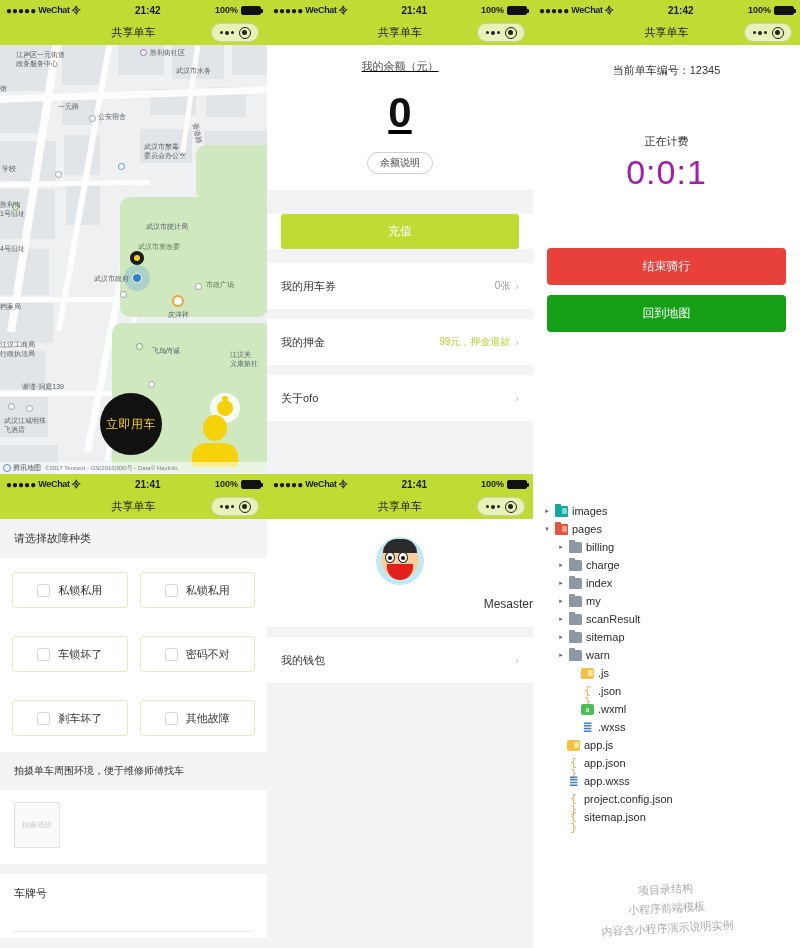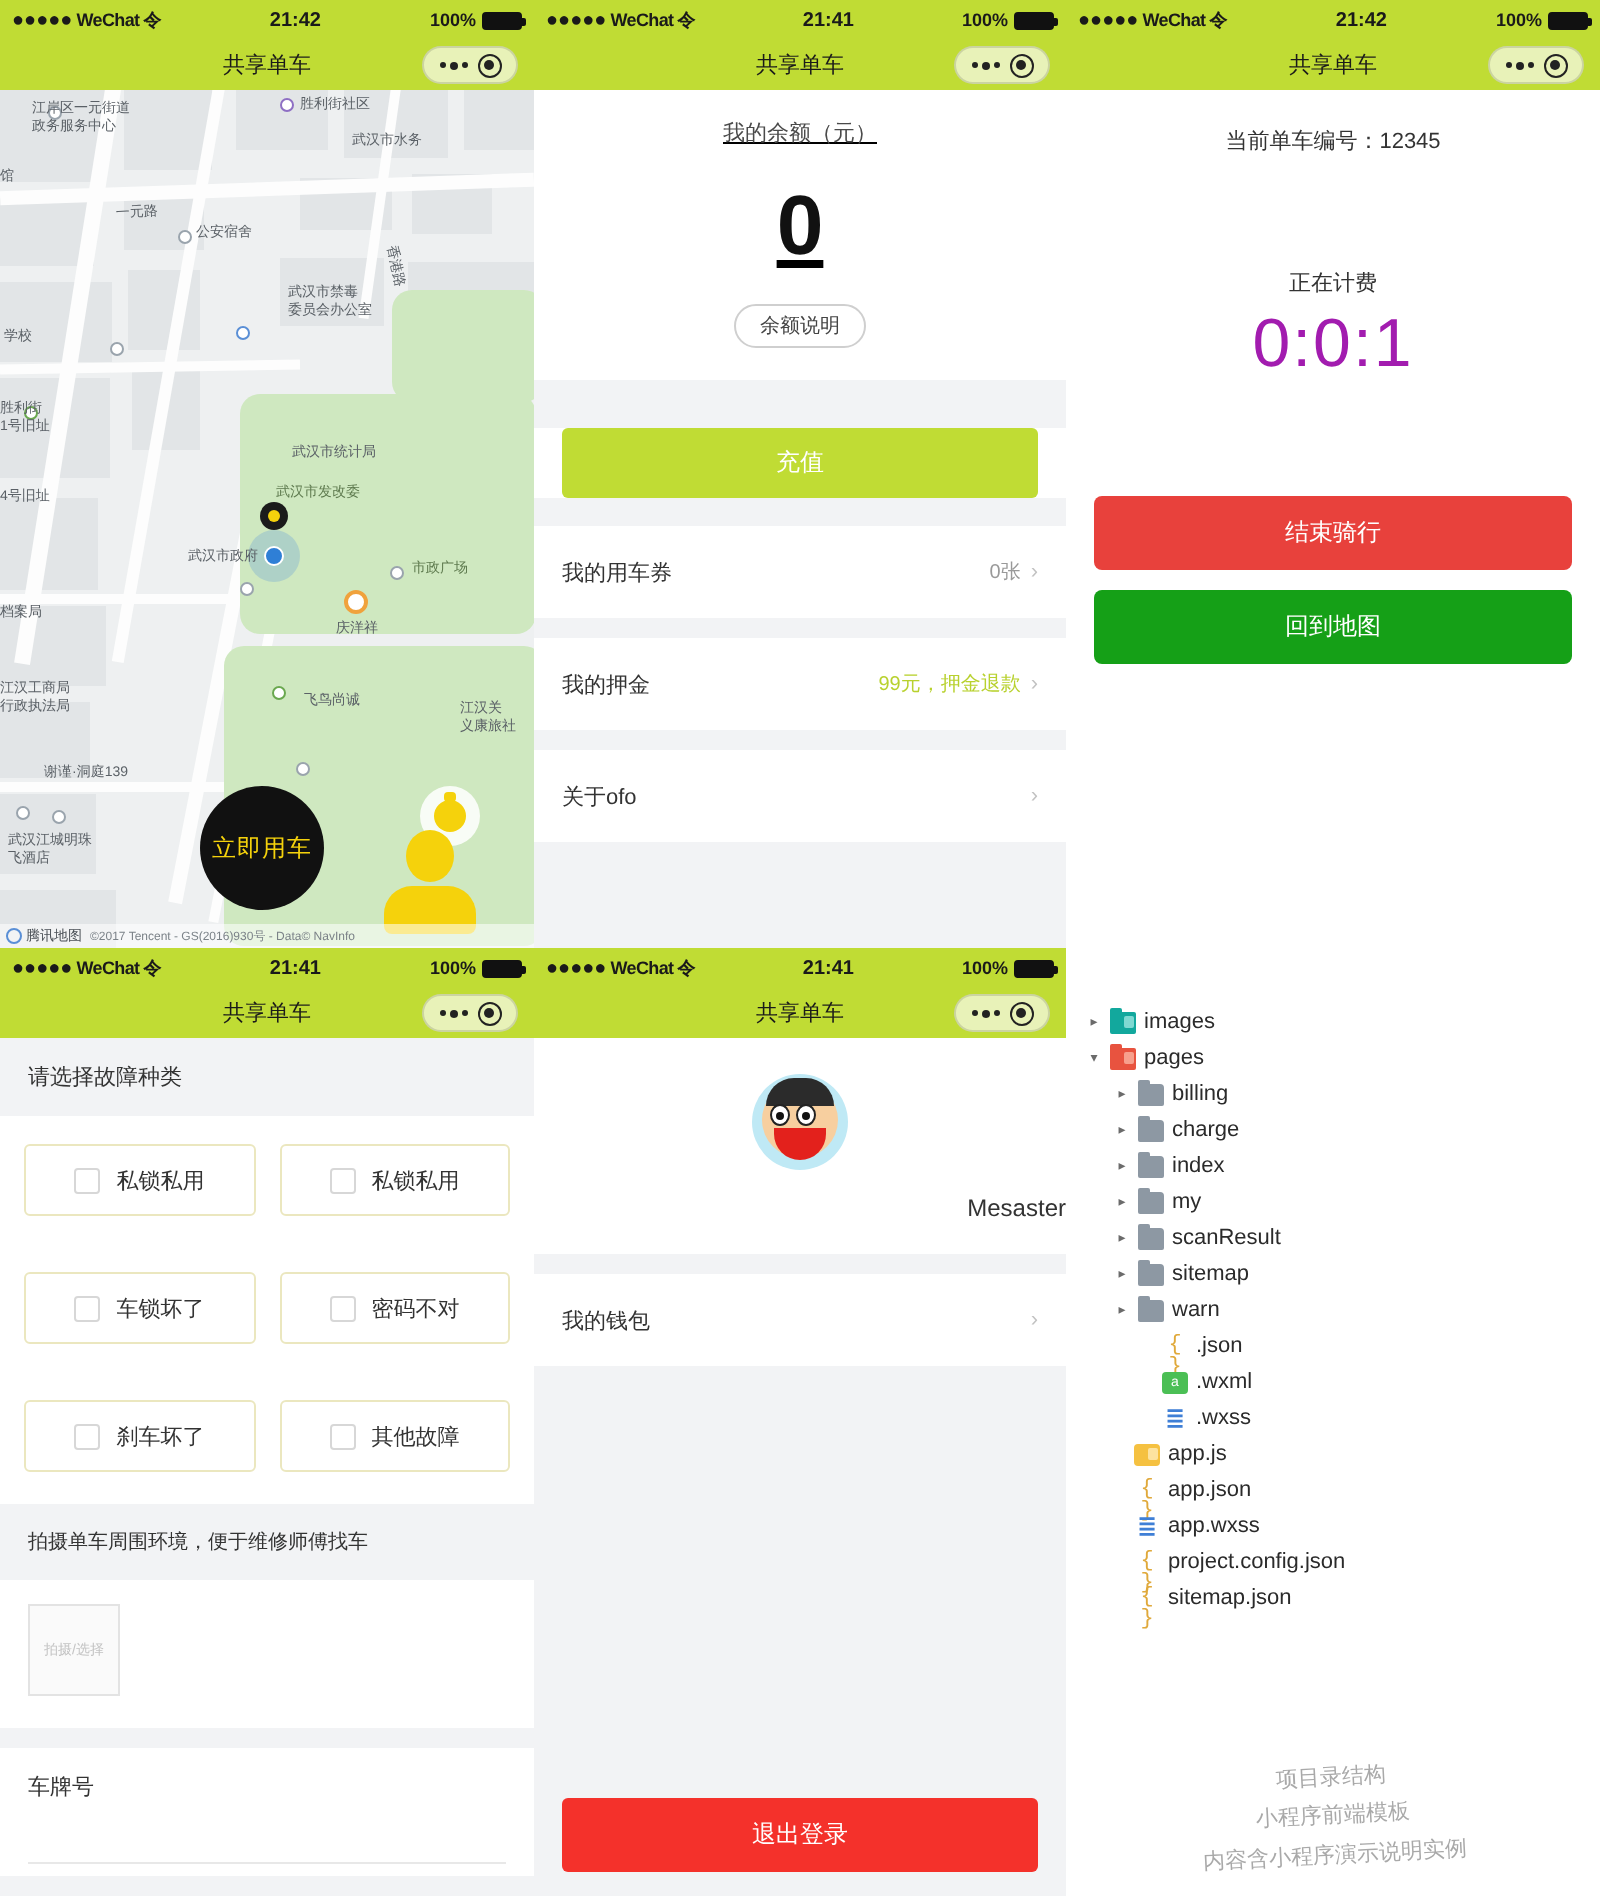--- a/index.html
+++ b/index.html
@@ -599,23 +599,20 @@
         <div class="profile-name">Mesaster</div>
       </div>
       <div class="sec-gap"></div>
       <div class="list-row">
         <span>我的钱包</span>
         <span class="row-right">
           <span class="chev">›</span>
         </span>
       </div>
       <div style="height:100%;background:#f2f3f5;"></div>
-      <div class="logout-wrap">
-        <button class="btn-logout">退出登录</button>
-      </div>
     </div>
   </div>
 
   <div class="panel">
     <div style="height:20px;background:#fff;"></div>
     <div class="tree">
 
       <div class="tnode" style="padding-left:0px;">
         <span class="tcaret">▸</span>
         <span class="ticon ico-images"></span>
@@ -659,20 +656,25 @@
         <span class="tlabel">sitemap</span>
       </div>
       <div class="tnode" style="padding-left:14px;">
         <span class="tcaret">▸</span>
         <span class="ticon ico-folder"></span>
         <span class="tlabel">warn</span>
       </div>
 
       <div class="tnode" style="padding-left:26px;">
         <span class="tcaret"></span>
+        <span class="ticon ico-js"></span>
+        <span class="tlabel">.js</span>
+      </div>
+      <div class="tnode" style="padding-left:26px;">
+        <span class="tcaret"></span>
         <span class="ticon ico-json">{ }</span>
         <span class="tlabel">.json</span>
       </div>
       <div class="tnode" style="padding-left:26px;">
         <span class="tcaret"></span>
         <span class="ticon ico-wxml">a</span>
         <span class="tlabel">.wxml</span>
       </div>
       <div class="tnode" style="padding-left:26px;">
         <span class="tcaret"></span>

